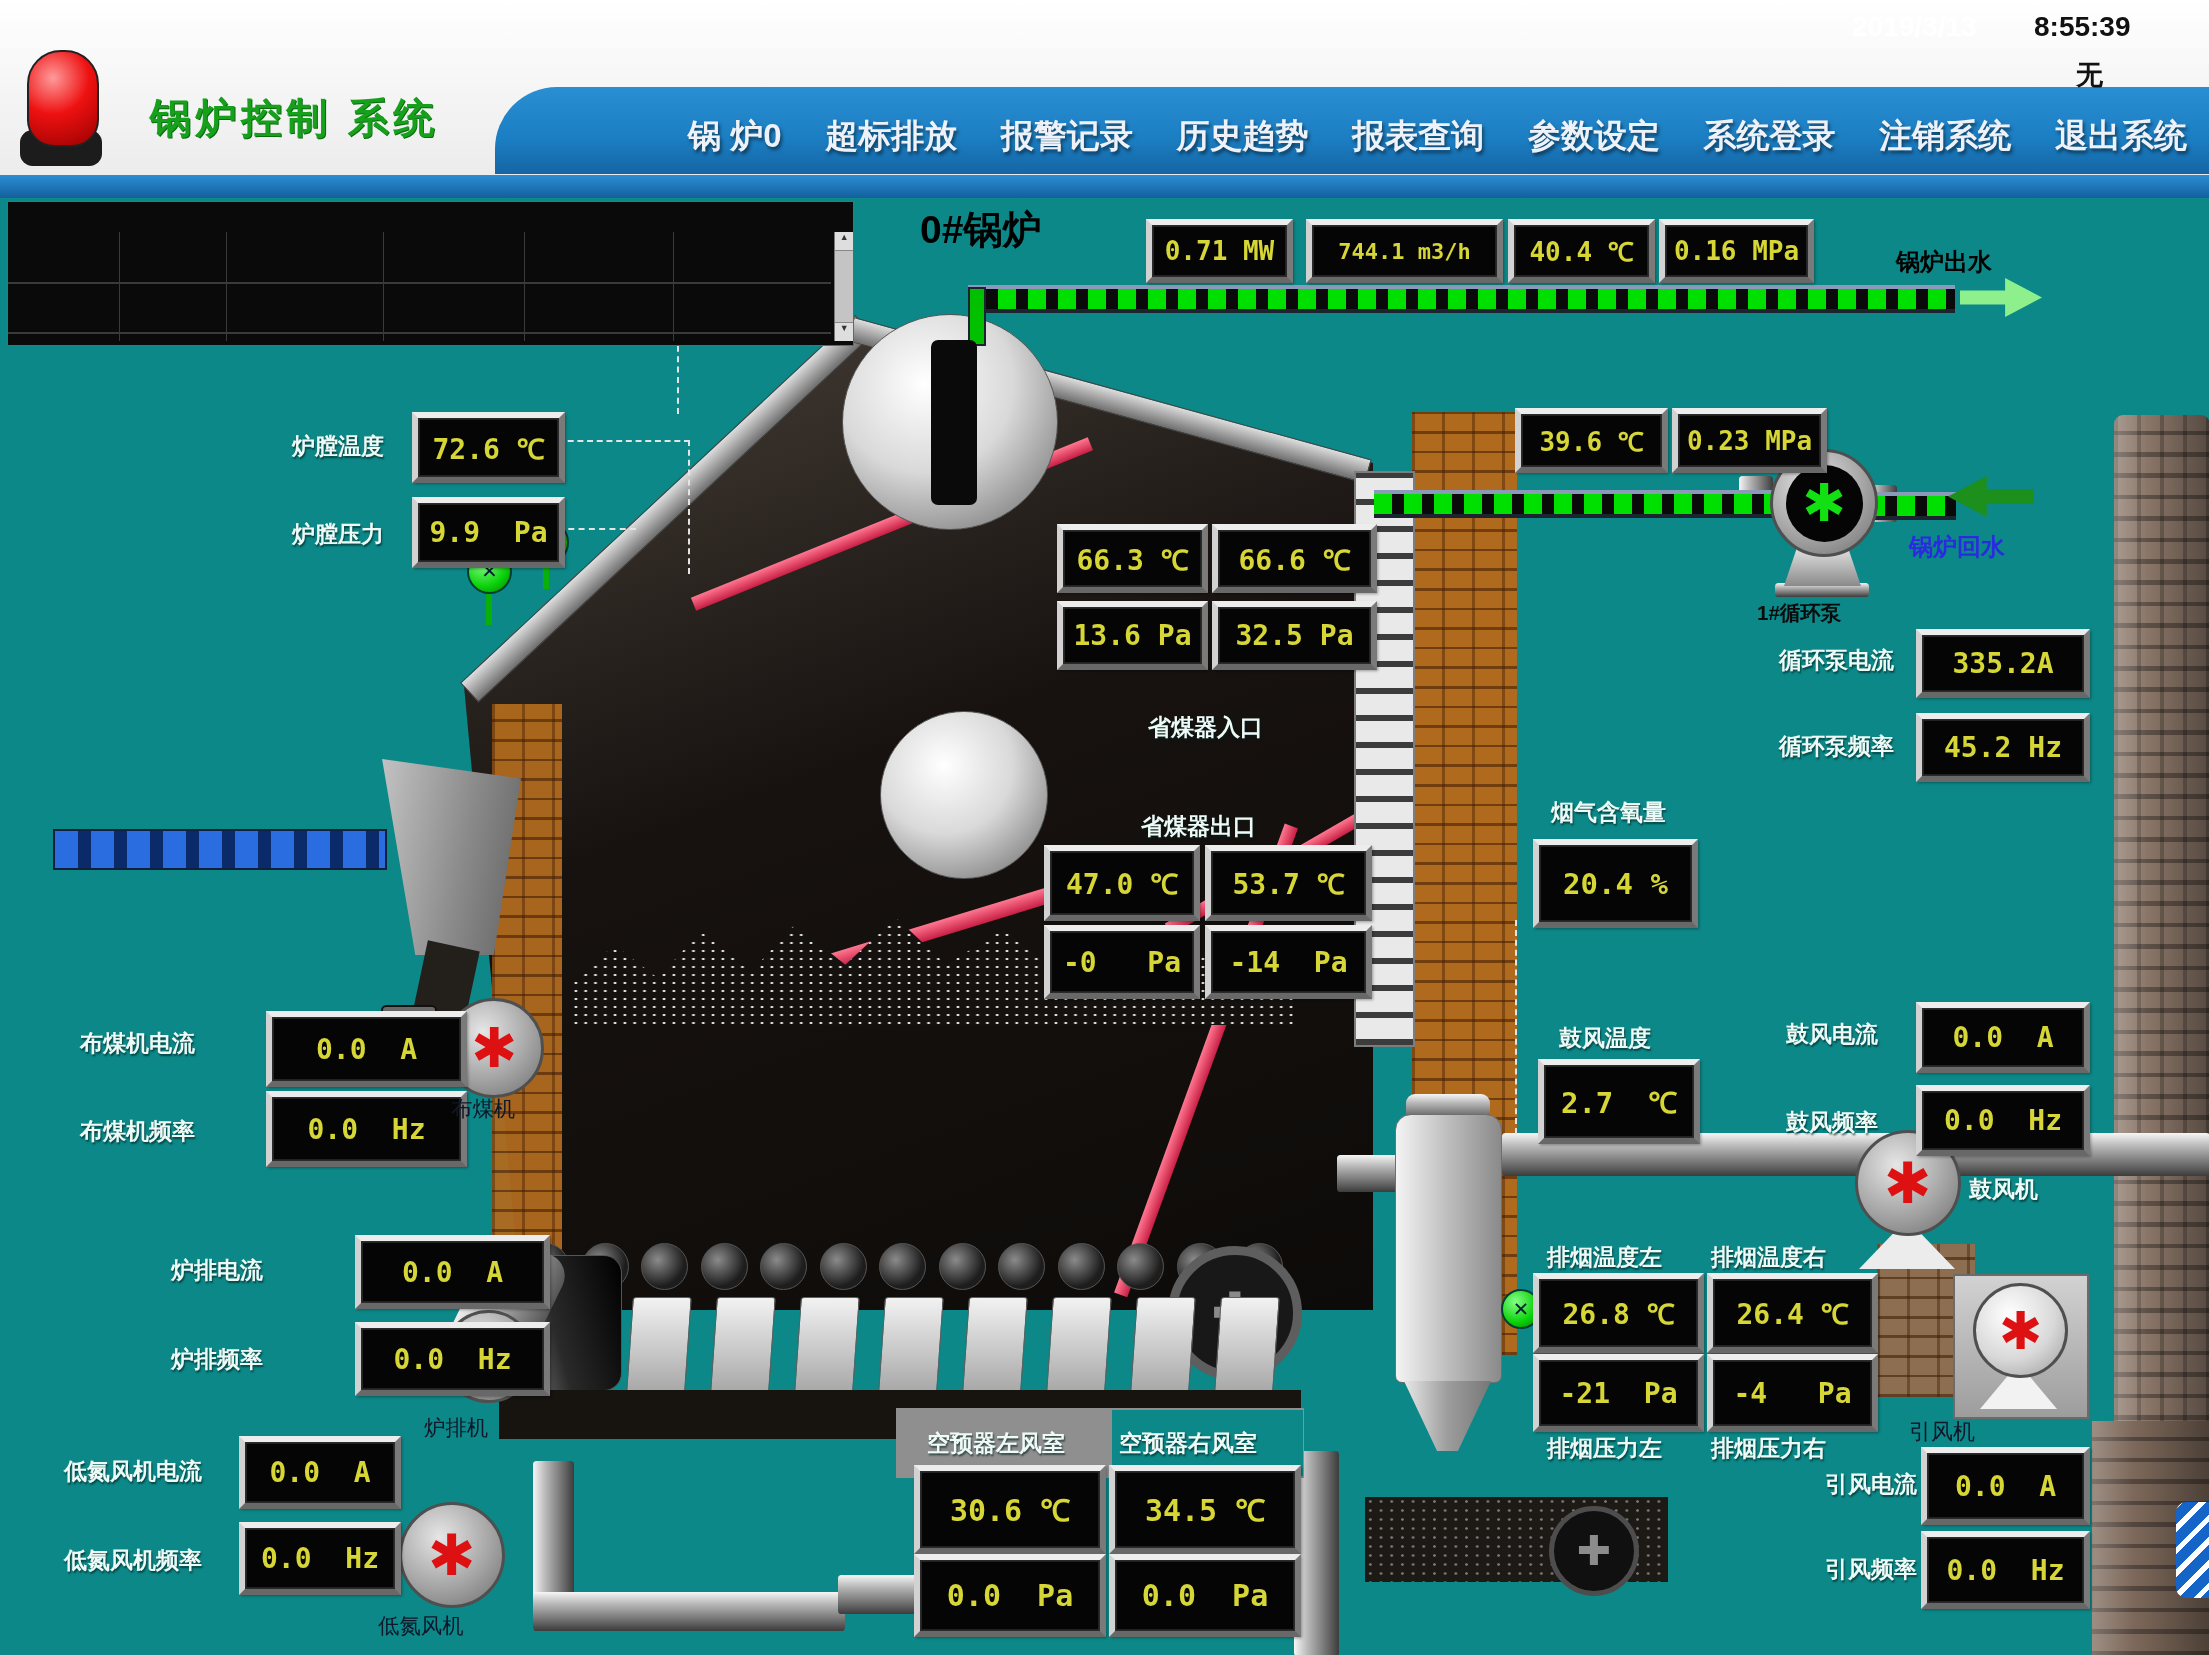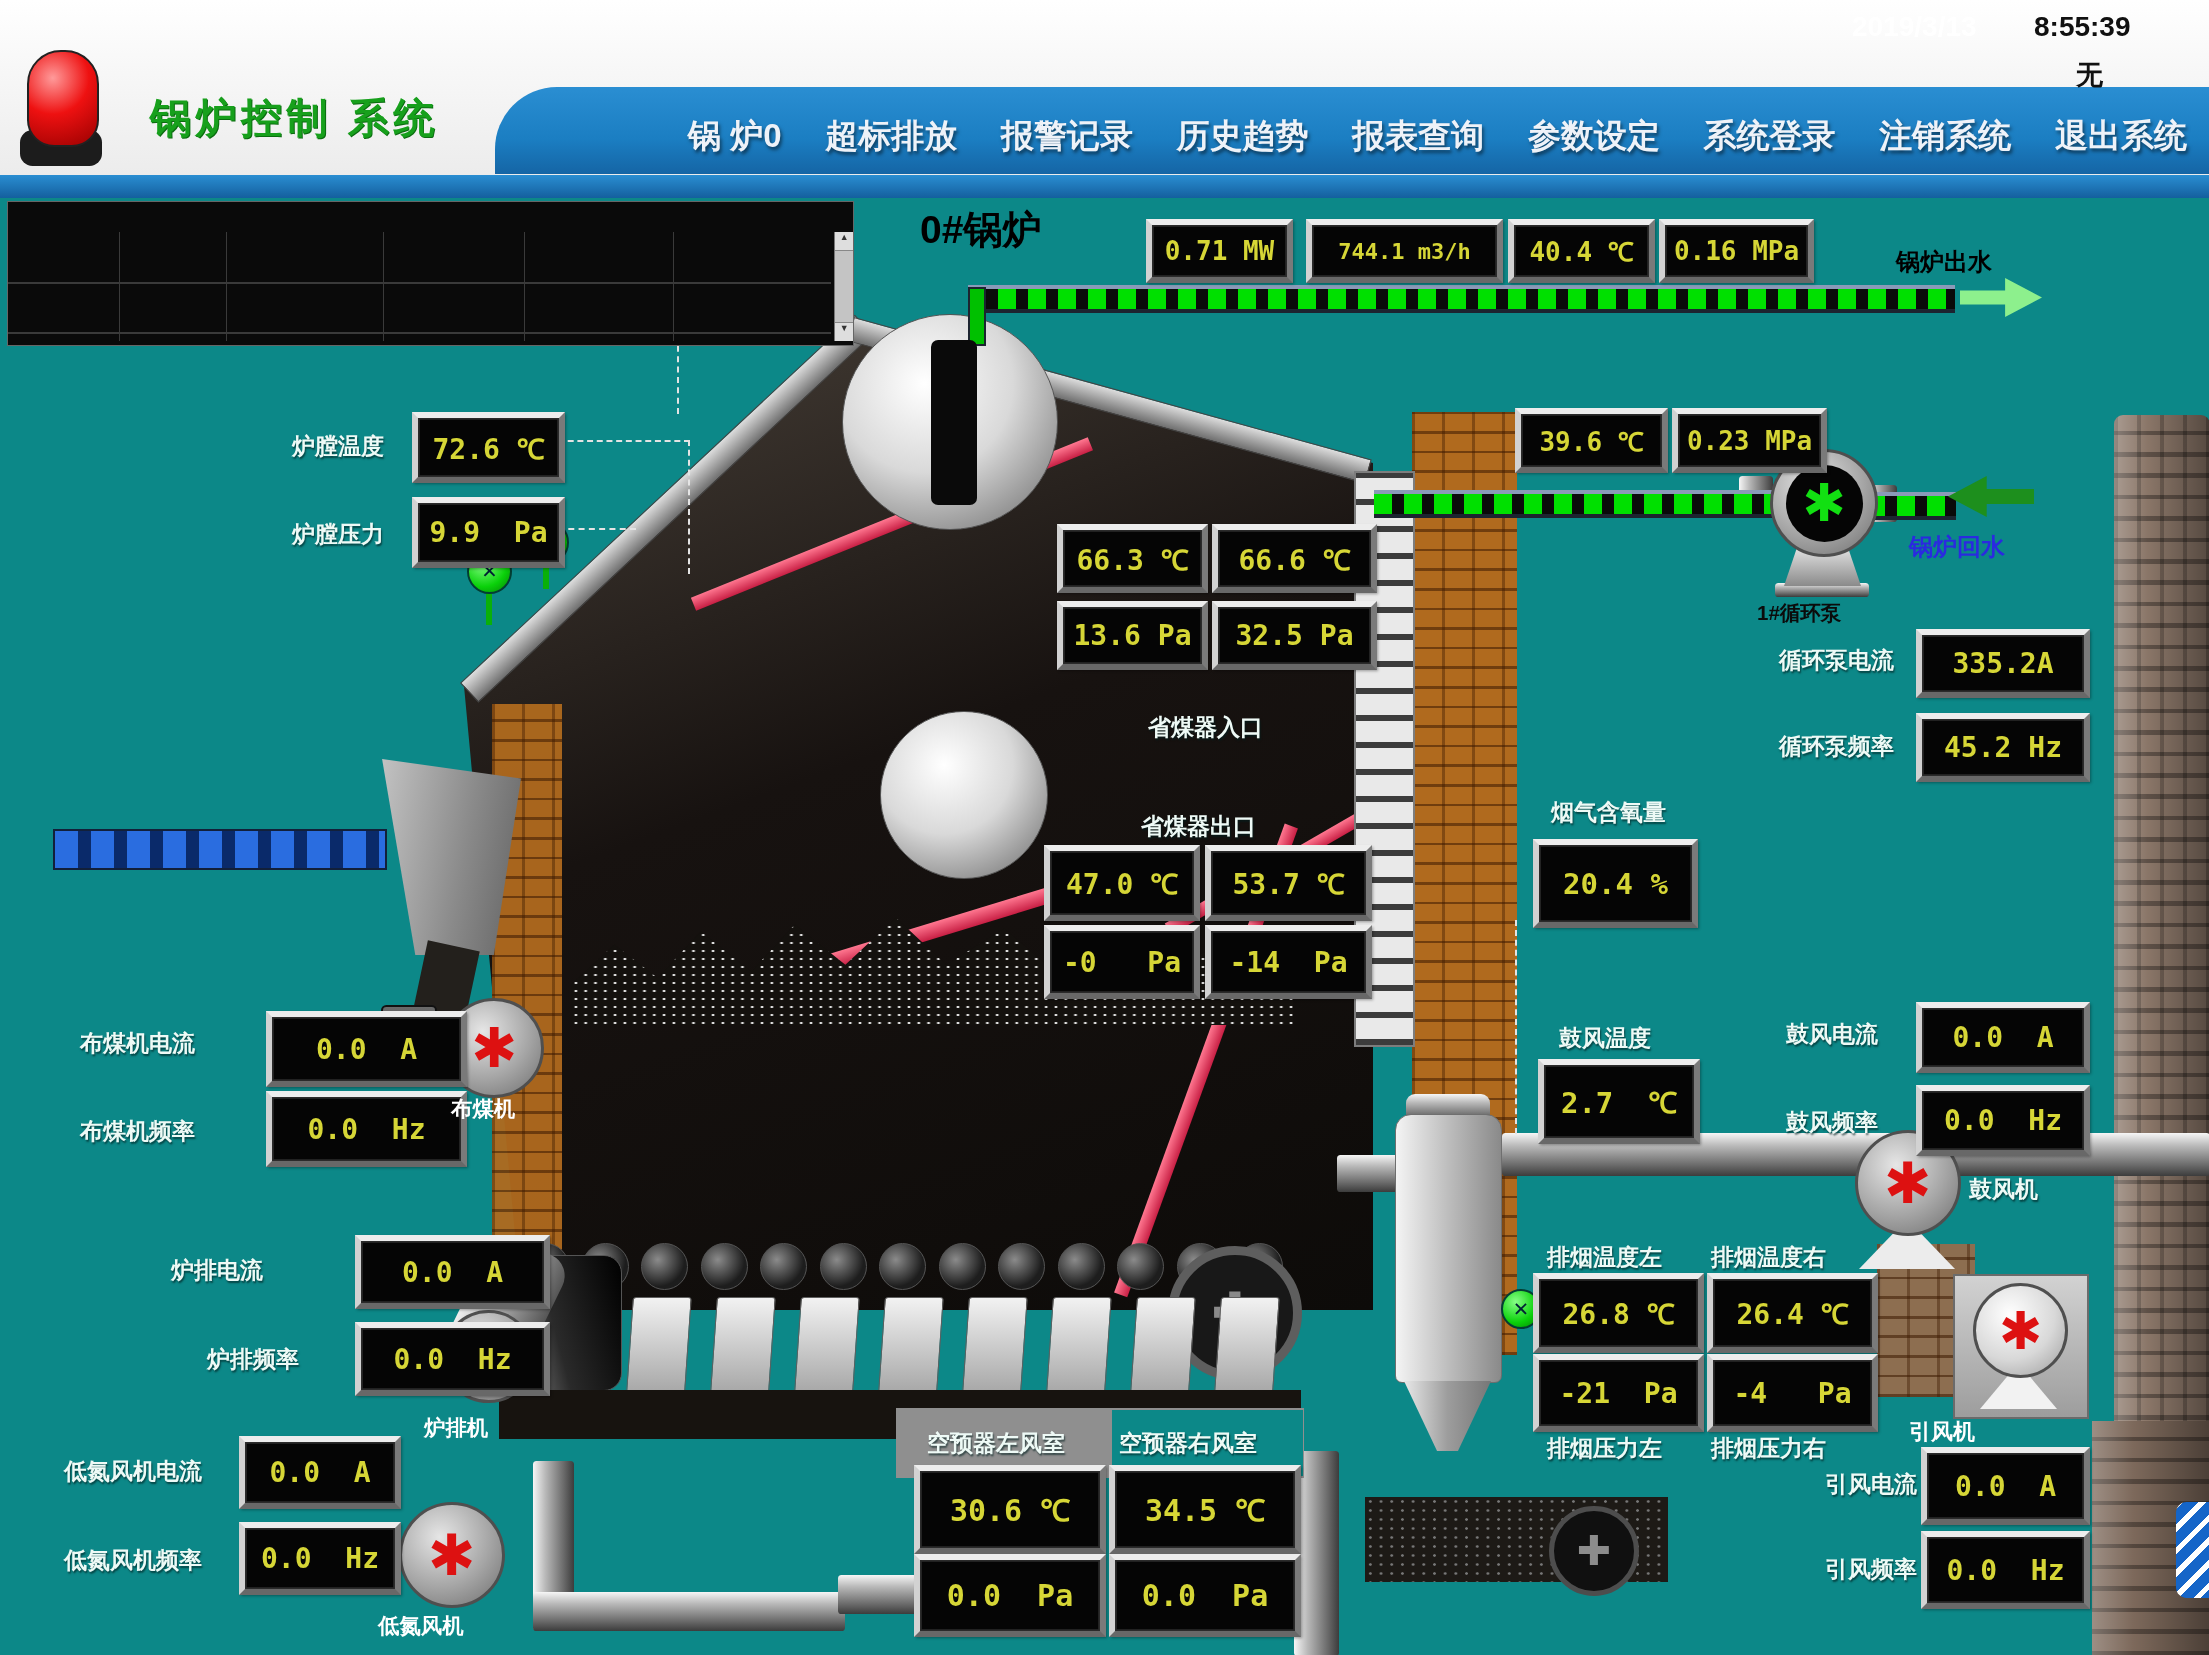--- a/index.html
+++ b/index.html
@@ -8,21 +8,21 @@
   .abs{position:absolute;}
   
   .vb{position:absolute;background:#050505;border:6.2px solid;
       border-color:#ededed #7a7a7a #686868 #d2d2d2;
       box-shadow:inset 0 0 0 1.8px #2b2b2b, 1.8px 1.8px 2.7px rgba(0,0,0,.35);
       display:flex;align-items:center;justify-content:center;
       color:#d6d636;font-family:"DejaVu Sans Mono",monospace;
       font-weight:700;font-size:28px;white-space:pre;z-index:6;}
   .lb{position:absolute;color:#eefaf6;font-weight:700;font-size:23px;
       text-shadow:0.9px 1.8px 1.8px rgba(0,30,30,.65);white-space:nowrap;z-index:7;}
-  .lbd{position:absolute;color:#ffffff;font-weight:700;font-size:21.4px;
+  .lbd{position:absolute;color:#0f172a;font-weight:400;font-size:21.4px;
       white-space:nowrap;z-index:7;}
   .pipe-g{position:absolute;height:19.6px;
       background:repeating-linear-gradient(90deg,#00e000 0 18px,#0a0a0a 18px 30px);
       border-top:4.5px solid #8a9ab8;border-bottom:4.5px solid #1c2430;z-index:4;}
   .pipe-s{position:absolute;background:linear-gradient(#f6f6f6,#b9b9b9 30%,#6a6a6a 75%,#3c3c3c);
       z-index:3;border-radius:3.6px;}
   .pipe-sv{position:absolute;background:linear-gradient(90deg,#f6f6f6,#b9b9b9 30%,#6a6a6a 75%,#3c3c3c);
       z-index:3;border-radius:3.6px;}
   .fan{position:absolute;border-radius:50%;
       background:radial-gradient(circle at 38% 32%,#e6e6e6,#a5a5a5 55%,#6d6d6d);
@@ -230,21 +230,21 @@
 <div class="lb" style="left:80px;top:1116px;">布煤机频率</div>
 <div class="vb" style="left:266px;top:1091px;width:189px;height:64px;"><span>0.0  Hz</span></div>
 <div class="abs" style="left:381px;top:1005px;width:52px;height:77px;background:linear-gradient(#6a6a6a,#2c2c2c);border:2.7px solid #111;border-radius:5.3px;z-index:5;">
   <div style="position:absolute;left:14.3px;top:21.4px;width:19.6px;height:19.6px;border-radius:50%;background:#e01010;"></div>
 </div>
 <div class="fan" style="left:444px;top:998px;width:94px;height:94px;font-size:55px;">✱</div>
 <div class="lbd" style="left:451px;top:1094px;">布煤机</div>
 
 <div class="lb" style="left:171px;top:1255px;">炉排电流</div>
 <div class="vb" style="left:355px;top:1235px;width:183px;height:62px;"><span>0.0  A</span></div>
-<div class="lb" style="left:171px;top:1344px;margin-left:36px;">炉排频率</div>
+<div class="lb" style="left:171px;top:1344px;">炉排频率</div>
 <div class="vb" style="left:355px;top:1322px;width:183px;height:62px;"><span>0.0  Hz</span></div>
 <div class="abs" style="left:463px;top:1240px;width:82px;height:144px;transform:rotate(26deg);border-radius:23px;
             background:linear-gradient(90deg,#efefef,#9a9a9a 55%,#565656);z-index:4;"></div>
 <div class="fan" style="left:442px;top:1310px;width:87px;height:87px;font-size:50px;">✱</div>
 <div class="lbd" style="left:424px;top:1413px;">炉排机</div>
 
 <div class="lb" style="left:64px;top:1456px;">低氮风机电流</div>
 <div class="vb" style="left:239px;top:1436px;width:150px;height:61px;"><span>0.0  A</span></div>
 <div class="lb" style="left:64px;top:1545px;">低氮风机频率</div>
 <div class="vb" style="left:239px;top:1522px;width:150px;height:61px;"><span>0.0  Hz</span></div>

